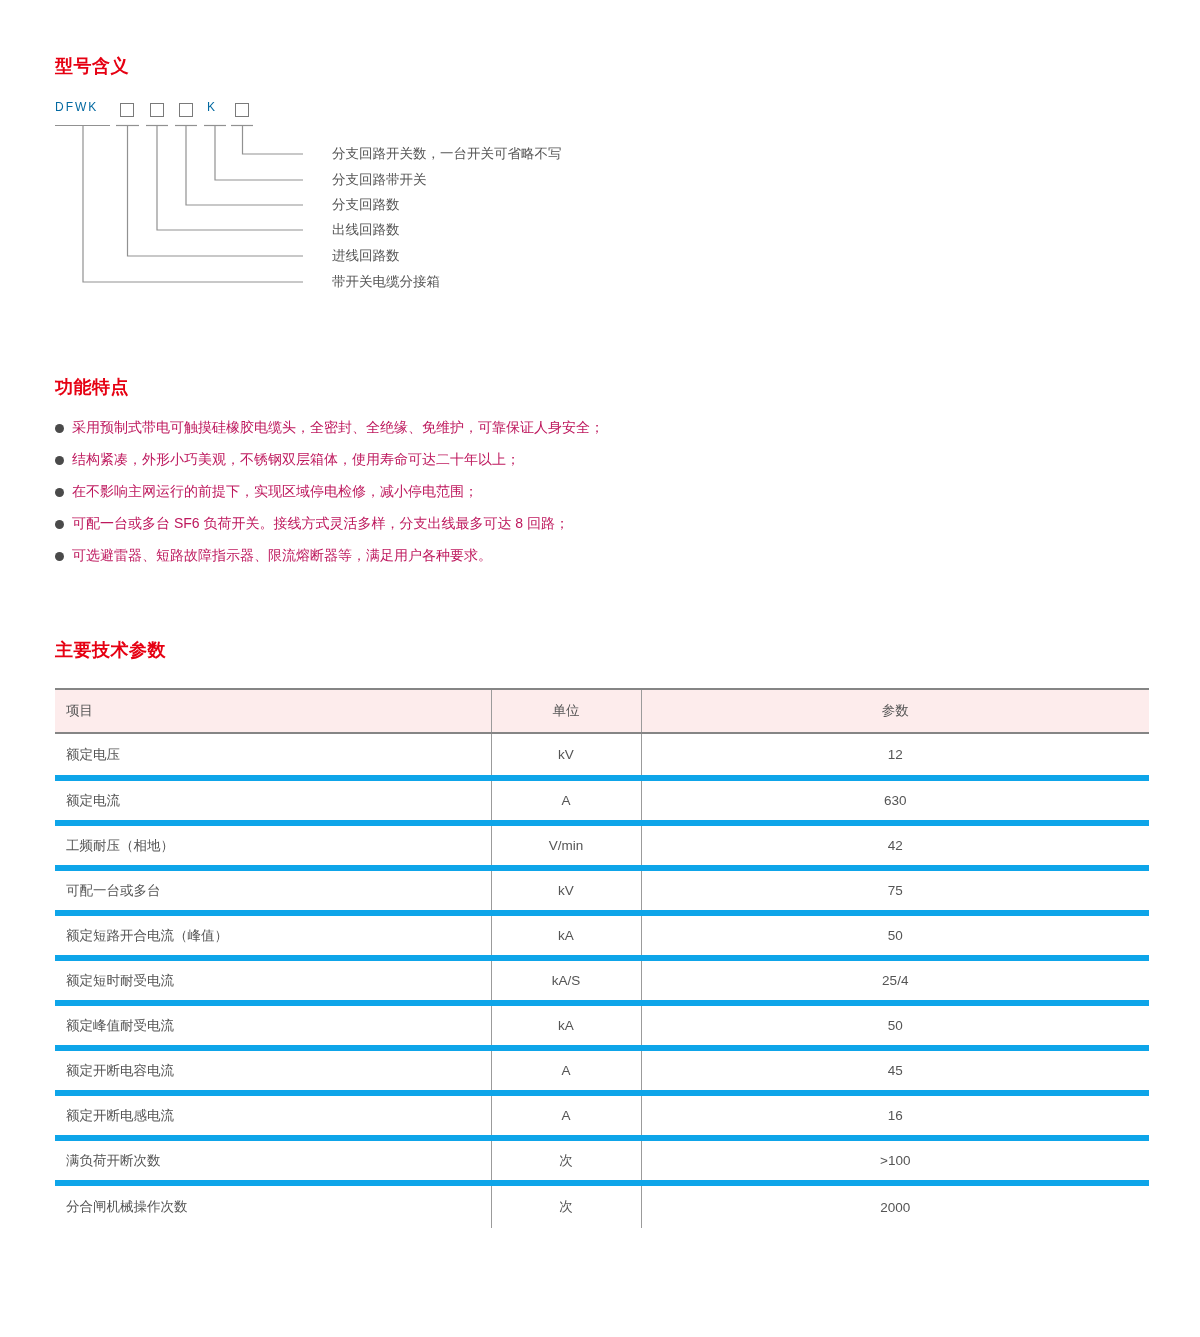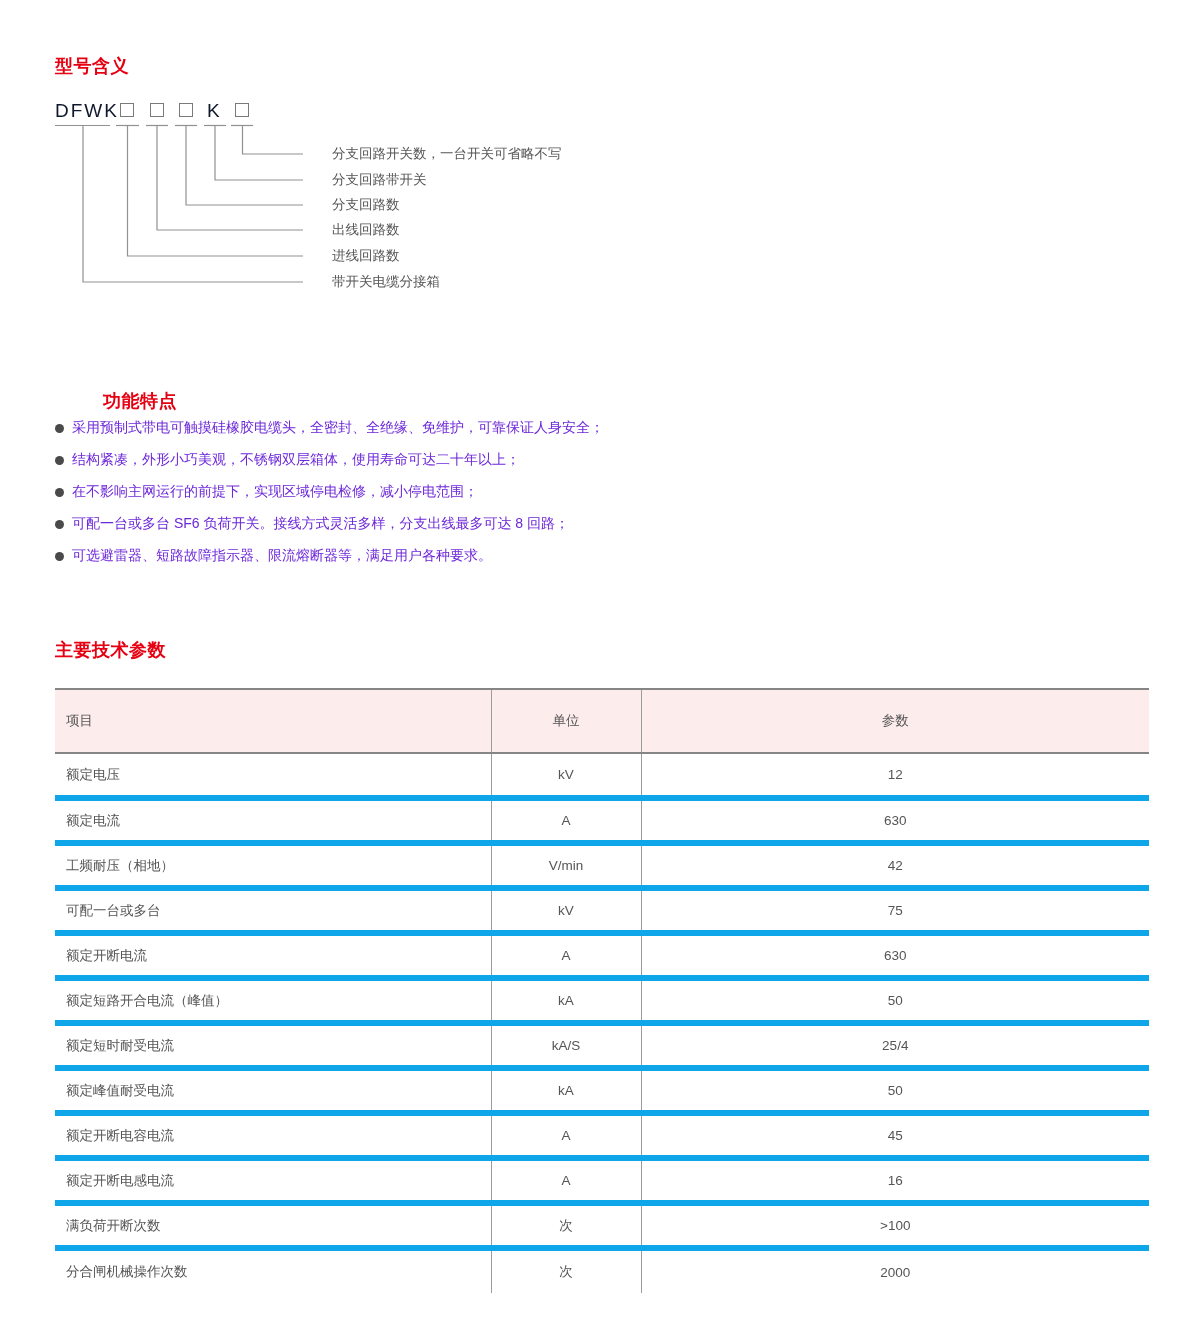--- a/index.html
+++ b/index.html
@@ -17,28 +17,28 @@
   }
   .section-title {
     position:absolute;
     left:55px;
     font-size:18px;
     font-weight:bold;
     color:#e60012;
     letter-spacing:0.5px;
   }
   .t-model  { top:54px; }
-  .t-feat   { top:389px;margin-left:48px; }
+  .t-feat   { top:375px; }
   .t-params { top:638px; }
 
   
   .model-code {
     position:absolute;
-    font-size:19px;
-    color:#0f172a;
+    font-size:12px;
+    color:#0369a1;
   }
   .code-prefix { left:55px; top:100px; letter-spacing:2px; }
   .code-k      { left:207px; top:100px; letter-spacing:1px; }
   .code-box {
     position:absolute;
     top:103px;
     width:14px;
     height:14px;
     border:1.5px solid #7a7a7a;
     background:#ffffff;
@@ -80,21 +80,21 @@
     position:absolute;
     left:55px;
     top:412px;
     list-style:none;
   }
   .feature-item {
     display:flex;
     align-items:center;
     height:32px;
     font-size:14px;
-    color:#6d28d9;
+    color:#be185d;
     white-space:nowrap;
   }
   .dot {
     display:inline-block;
     width:9px;
     height:9px;
     border-radius:50%;
     background:#4a4a4a;
     margin-right:8px;
     flex:0 0 auto;
@@ -108,21 +108,21 @@
     width:1094px;
     border-collapse:collapse;
     table-layout:fixed;
     font-size:13.5px;
     color:#555555;
   }
   .params-table thead tr {
     background:#fdecec;
   }
   .params-table th {
-    height:64px;
+    height:44px;
     font-weight:normal;
     border-top:2px solid #858585;
     border-bottom:2px solid #858585;
   }
   .params-table td {
     height:45px;
     border-bottom:6px solid #0ea5e9;
     background:#ffffff;
   }
   .params-table tbody tr:last-child td { border-bottom:none; }
@@ -224,25 +224,20 @@
         <td class="c1">工频耐压（相地）</td>
         <td class="c2">V/min</td>
         <td class="c3">42</td>
       </tr>
       <tr>
         <td class="c1">可配一台或多台</td>
         <td class="c2">kV</td>
         <td class="c3">75</td>
       </tr>
       <tr>
-        <td class="c1">额定开断电流</td>
-        <td class="c2">A</td>
-        <td class="c3">630</td>
-      </tr>
-      <tr>
         <td class="c1">额定短路开合电流（峰值）</td>
         <td class="c2">kA</td>
         <td class="c3">50</td>
       </tr>
       <tr>
         <td class="c1">额定短时耐受电流</td>
         <td class="c2">kA/S</td>
         <td class="c3">25/4</td>
       </tr>
       <tr>

